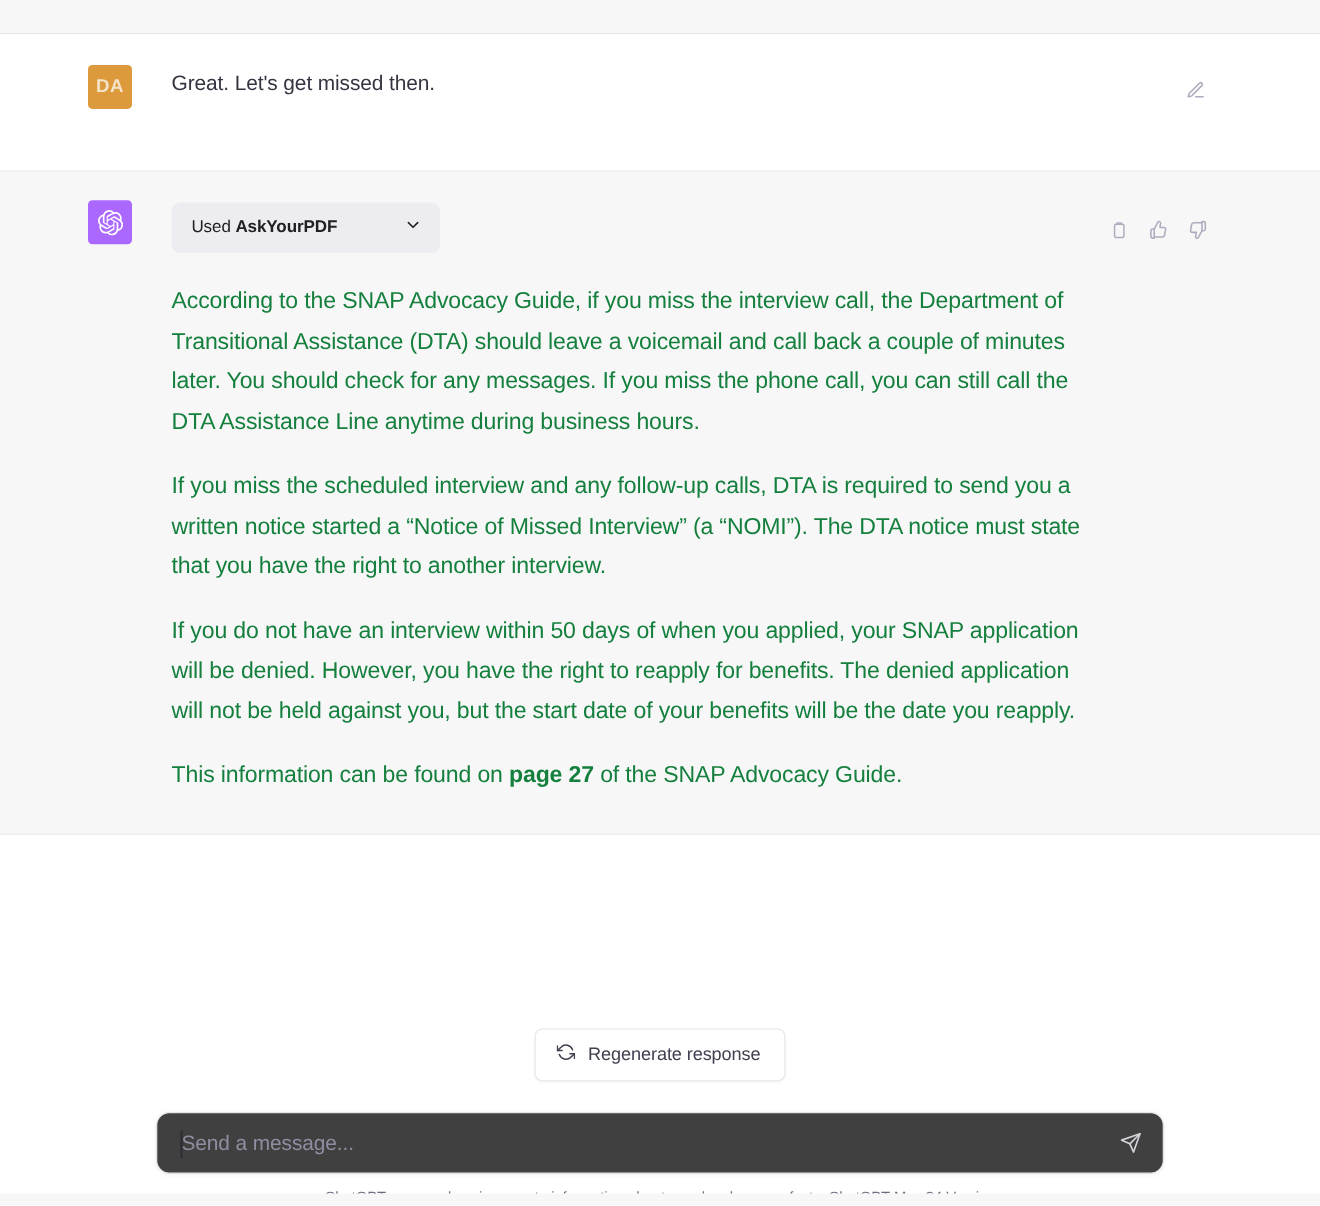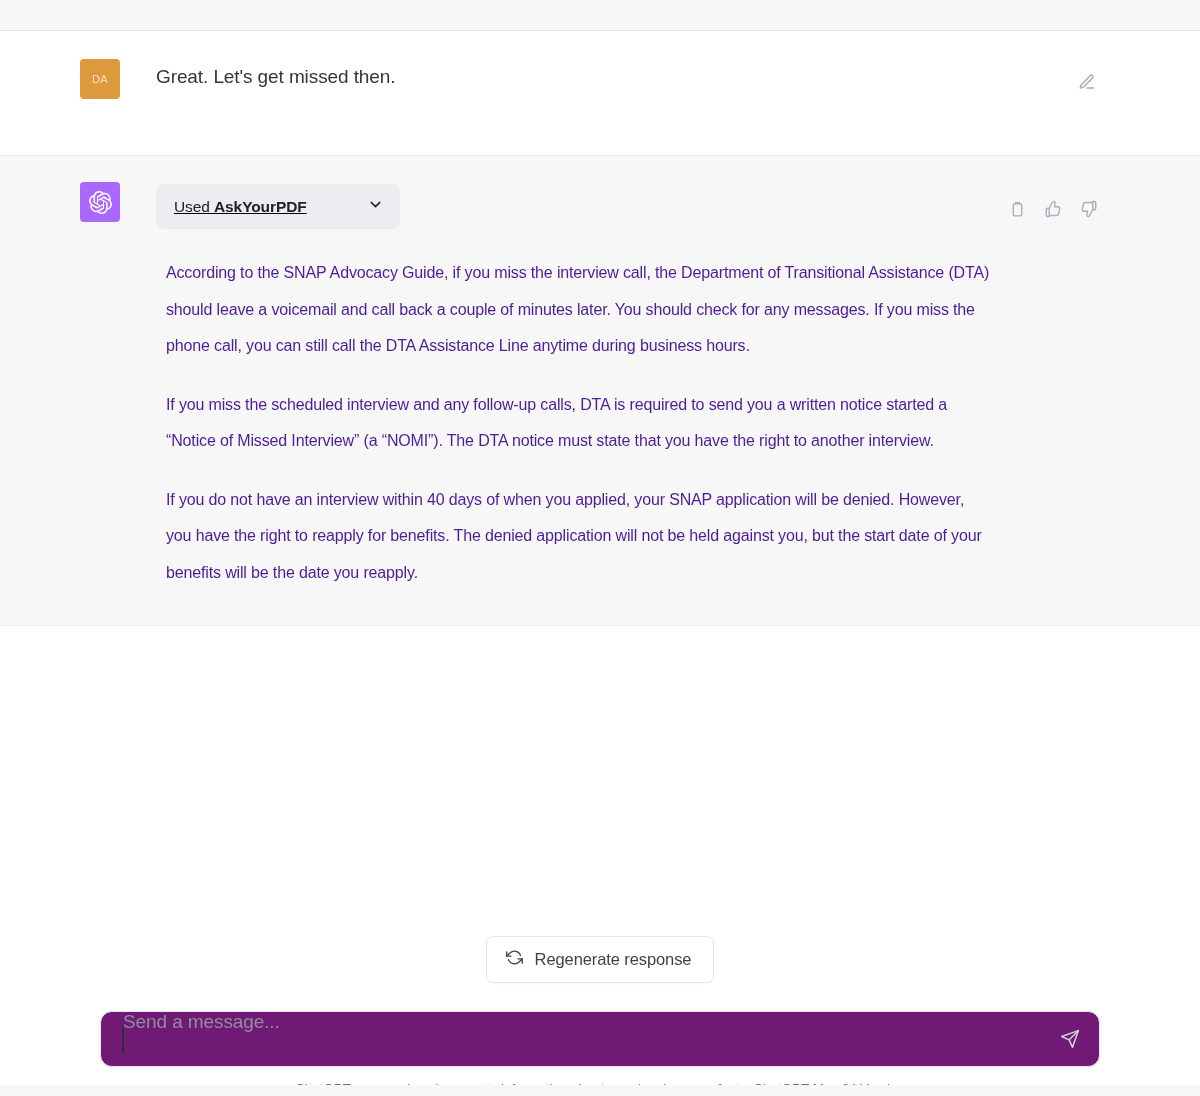--- a/index.html
+++ b/index.html
@@ -54,22 +54,22 @@
     width: 40px; height: 40px;
     border-radius: 4px;
     display: flex;
     align-items: center;
     justify-content: center;
     flex: none;
   }
   .avatar.user-av {
     background: #dd9a3c;
     color: #f5e3c8;
-    font-size: 11px;
-    font-weight: 400;
+    font-size: 17px;
+    font-weight: 700;
     letter-spacing: 0.4px;
   }
   .avatar.bot-av {
     background: #ab68ff;
   }
   .avatar.bot-av svg { display: block; }
 
   
   .user-line {
     color: #343541;
@@ -86,38 +86,37 @@
     align-items: center;
     justify-content: space-between;
     gap: 26px;
     background: #ececf1;
     border-radius: 8px;
     padding: 12px 16px 12px 18px;
     min-width: 244px;
     margin-bottom: 26px;
     margin-top: 2px;
     cursor: pointer;
-    text-decoration: underline;
   }
   .plugin-badge .pb-text {
     color: #202123;
     font-size: 15.5px;
     letter-spacing: -0.1px;
     white-space: nowrap;
   }
   .plugin-badge .pb-text b { font-weight: 700; }
   .chev { display: block; flex: none; }
 
   
   .para {
-    color: #4c1d95;
-    font-size: 16px;
+    color: #15803d;
+    font-size: 21px;
     line-height: 36.5px;
     letter-spacing: -0.15px;
-    margin: 0 0 22px 10px;
+    margin: 0 0 22px 0;
   }
   .para:last-child { margin-bottom: 0; }
   .para b { font-weight: 700; }
 
   
   .msg-actions {
     position: absolute;
     display: flex;
     align-items: center;
     gap: 14px;
@@ -151,30 +150,30 @@
     border: 1px solid #e5e5e6;
     border-radius: 7px;
     padding: 12px 22px 12px 19px;
     color: #40414f;
     font-size: 16.5px;
     letter-spacing: -0.1px;
     cursor: pointer;
     box-shadow: 0 1px 2px rgba(0,0,0,0.035);
   }
   .composer {
-    width: 1000px;
+    width: 916px;
     margin: 0 auto;
     position: relative;
-    background: #701a75;
+    background: #404040;
     border: 1px solid #e5e5e6;
     border-radius: 12px;
     box-shadow: 0 1px 6px rgba(0,0,0,0.055);
     height: 56px;
     display: flex;
-    align-items: flex-start;
+    align-items: center;
     padding: 0 54px 0 20px;
   }
   .caret {
     position: absolute;
     left: 21px; top: 16px;
     width: 1.5px; height: 25px;
     background: #2d2d35;
   }
   .composer-placeholder {
     color: #8e8ea0;
@@ -255,21 +254,22 @@
         <span class="chev">
           <svg width="17" height="17" viewBox="0 0 24 24" fill="none" stroke="#202123" stroke-width="2" stroke-linecap="round" stroke-linejoin="round">
             <polyline points="6 9 12 15 18 9"></polyline>
           </svg>
         </span>
       </div>
 
       <div>
         <p class="para">According to the SNAP Advocacy Guide, if you miss the interview call, the Department of Transitional Assistance (DTA) should leave a voicemail and call back a couple of minutes later. You should check for any messages. If you miss the phone call, you can still call the DTA Assistance Line anytime during business hours.</p>
         <p class="para">If you miss the scheduled interview and any follow-up calls, DTA is required to send you a written notice started a “Notice of Missed Interview” (a “NOMI”). The DTA notice must state that you have the right to another interview.</p>
-        <p class="para">If you do not have an interview within 40 days of when you applied, your SNAP application will be denied. However, you have the right to reapply for benefits. The denied application will not be held against you, but the start date of your benefits will be the date you reapply.</p>
+        <p class="para">If you do not have an interview within 50 days of when you applied, your SNAP application will be denied. However, you have the right to reapply for benefits. The denied application will not be held against you, but the start date of your benefits will be the date you reapply.</p>
+        <p class="para">This information can be found on <b>page 27</b> of the SNAP Advocacy Guide.</p>
       </div>
 
       <div class="msg-actions bot-actions">
         <span class="icon-btn">
           <svg width="17" height="17" viewBox="0 0 24 24" fill="none" stroke="currentColor" stroke-width="1.9" stroke-linecap="round" stroke-linejoin="round">
             <rect x="6" y="4" width="12" height="17" rx="2"></rect>
             <path d="M9 4V3.2c0-.4.3-.7.7-.7h4.6c.4 0 .7.3.7.7V4"></path>
           </svg>
         </span>
         <span class="icon-btn">

